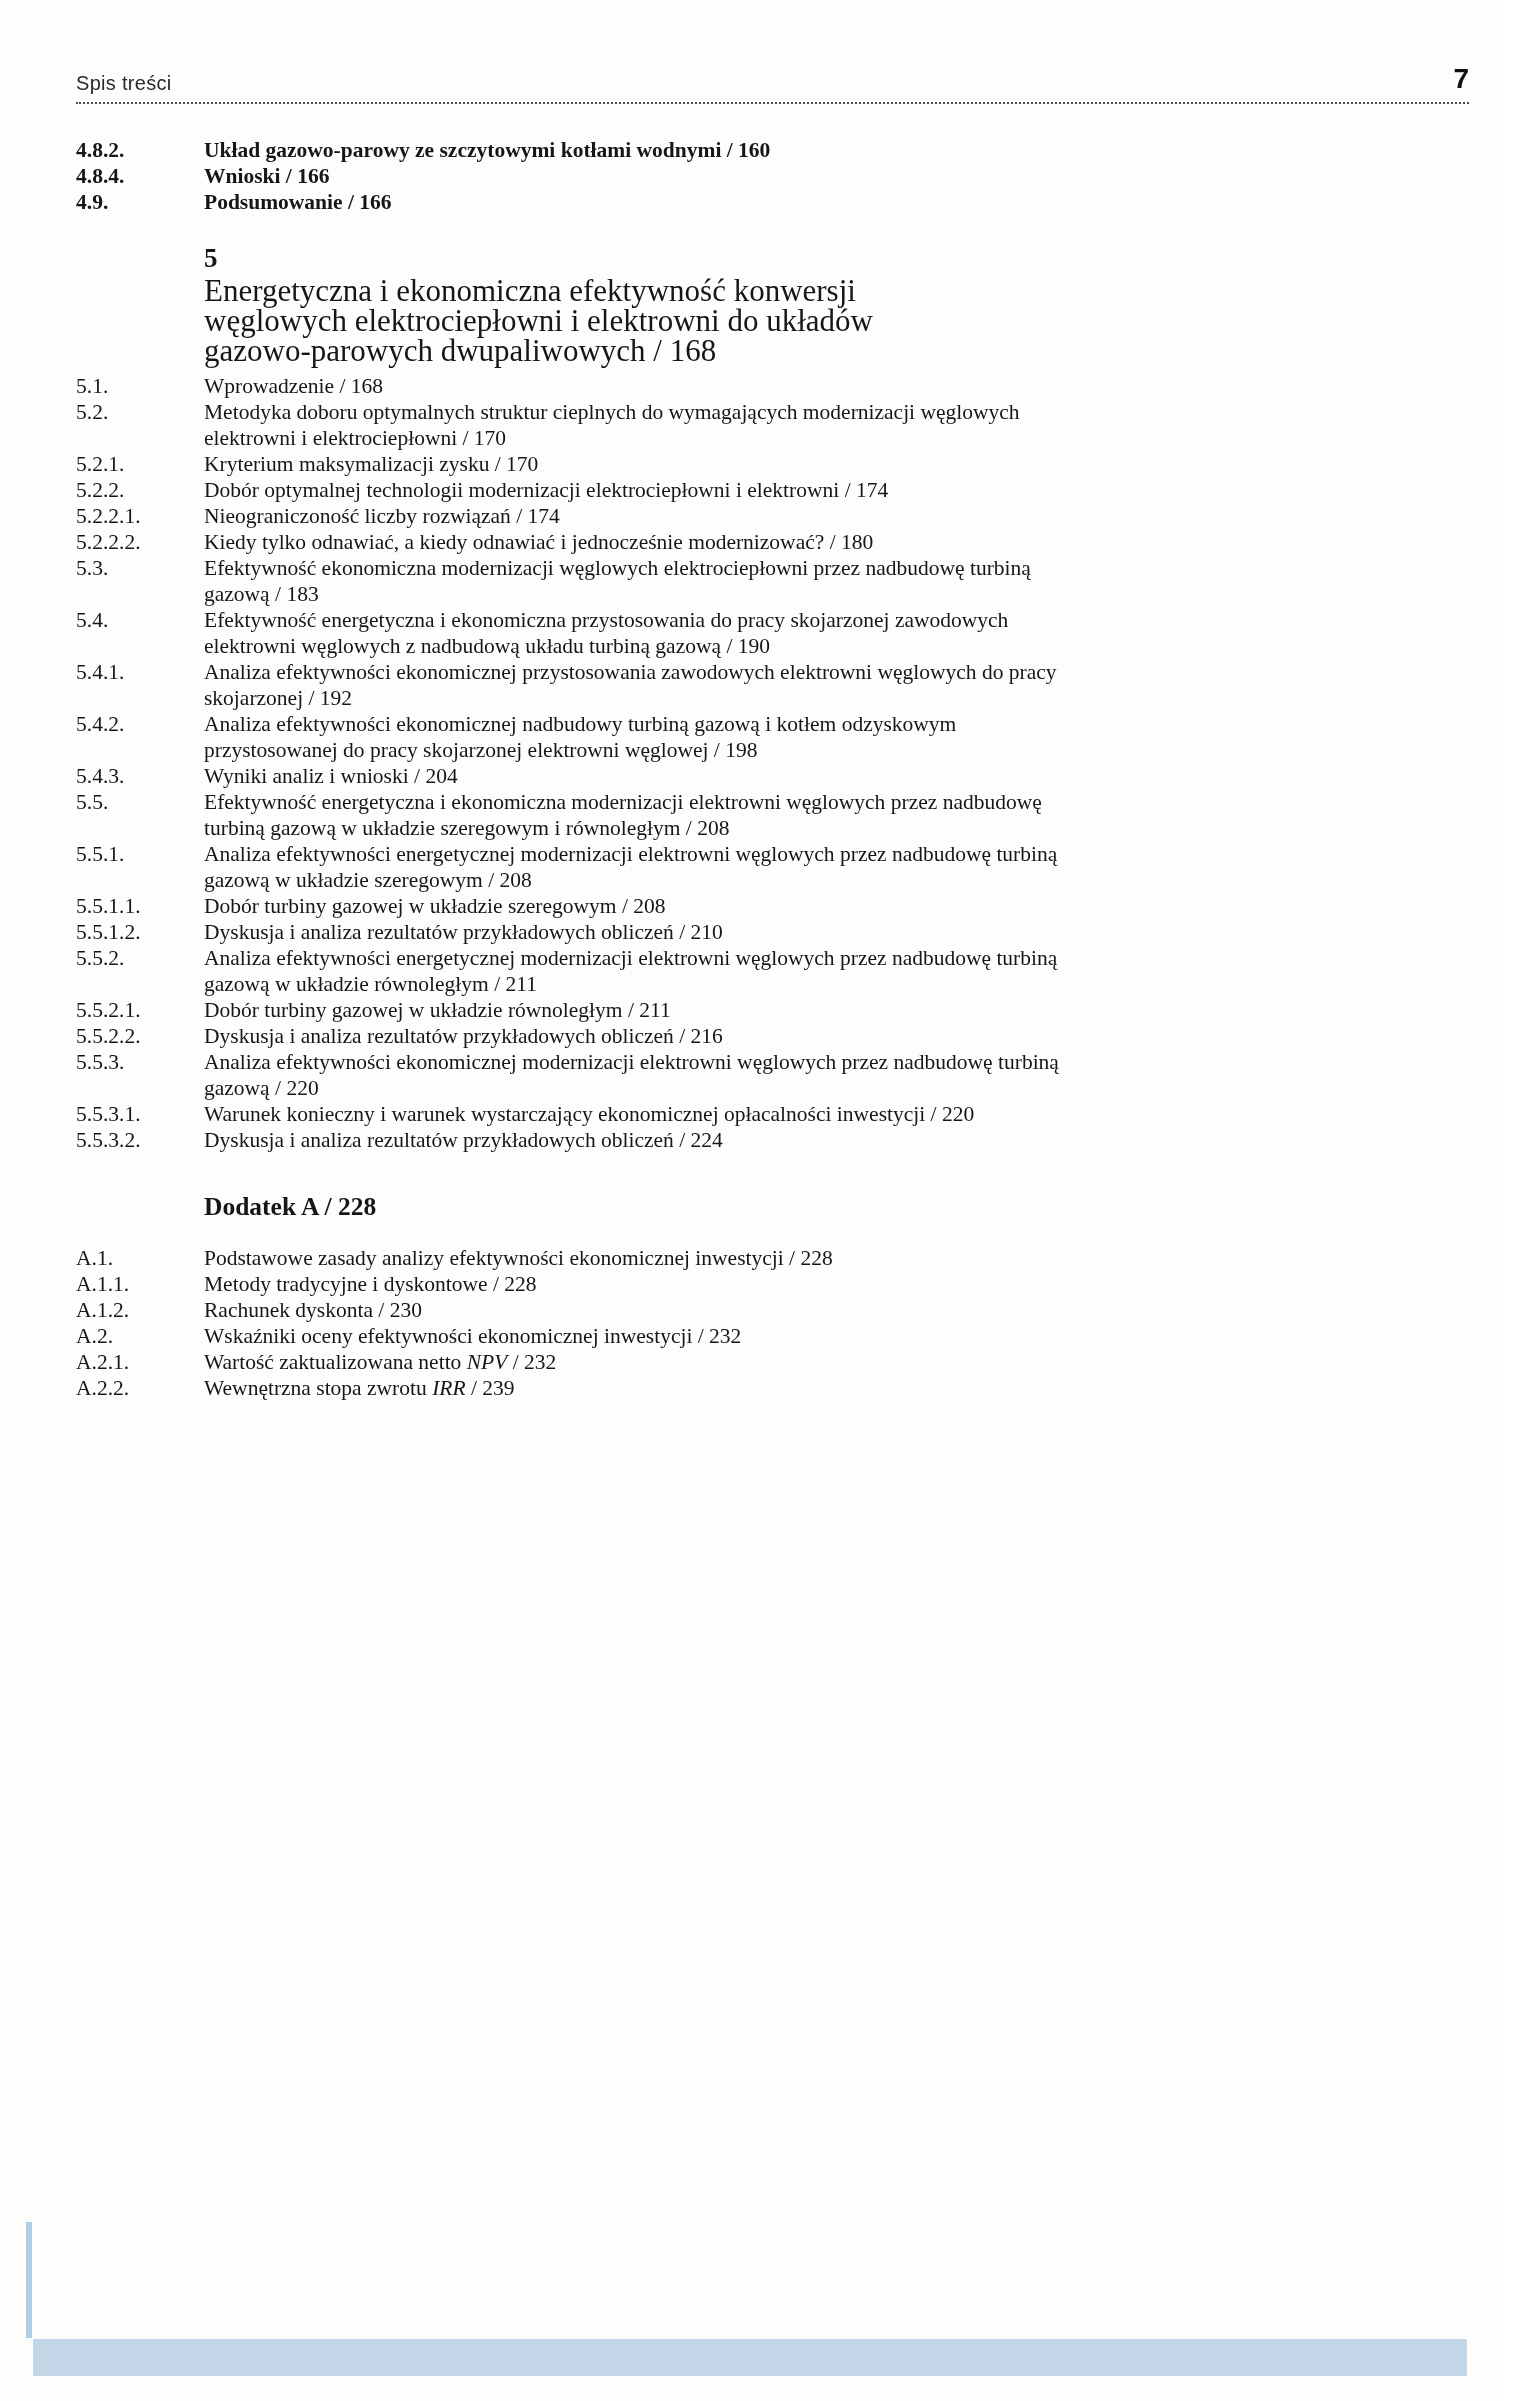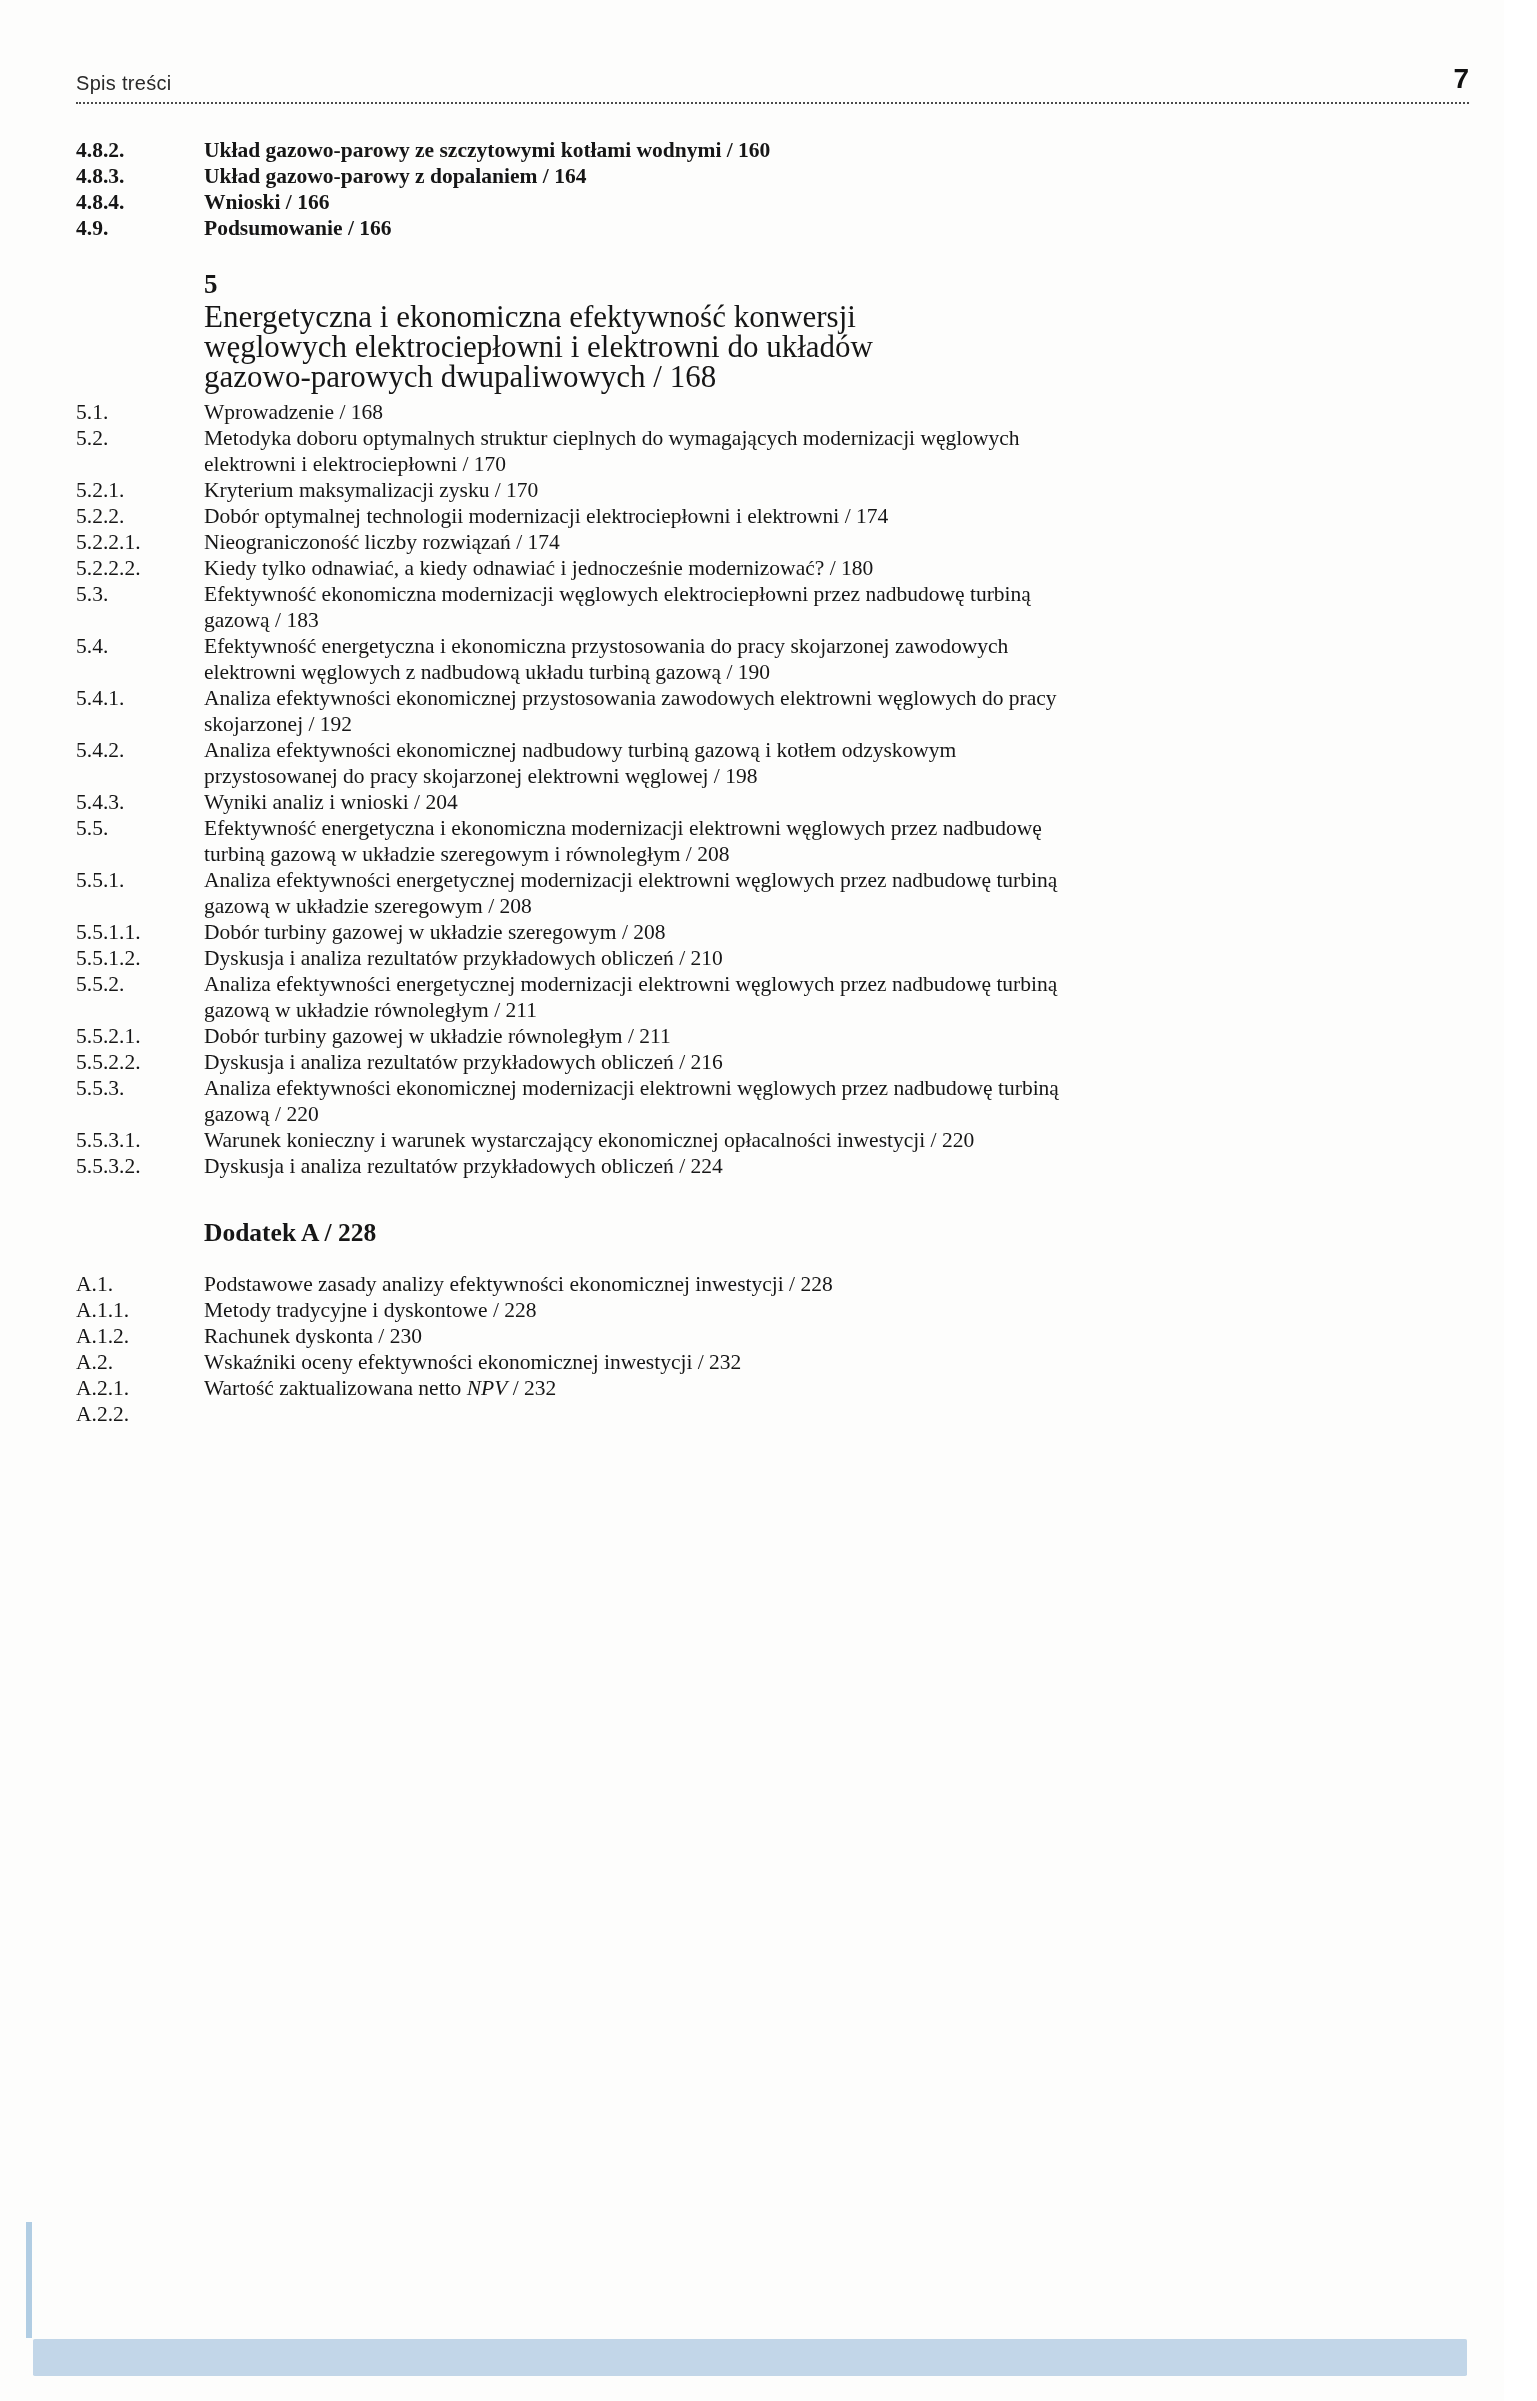--- a/index.html
+++ b/index.html
@@ -110,24 +110,20 @@
     <span class="header-pagenum">7</span>
   </div>
   <div class="dotted-rule"></div>
 
   <div class="toc-section">
   <div class="entry">
     <span class="entry-num">4.8.2.</span>
     <span class="entry-text"><span>Układ gazowo-parowy ze szczytowymi kotłami wodnymi / 160</span></span>
   </div>
 
-  <div class="entry">
-    <span class="entry-num">4.8.3.</span>
-    <span class="entry-text"><span>Układ gazowo-parowy z dopalaniem / 164</span></span>
-  </div>
 
   <div class="entry">
     <span class="entry-num">4.8.4.</span>
     <span class="entry-text"><span>Wnioski / 166</span></span>
   </div>
 
   <div class="entry">
     <span class="entry-num">4.9.</span>
     <span class="entry-text"><span>Podsumowanie / 166</span></span>
   </div>
@@ -268,20 +264,21 @@
     <span class="entry-text"><span>Wskaźniki oceny efektywności ekonomicznej inwestycji / 232</span></span>
   </div>
 
   <div class="entry">
     <span class="entry-num">A.2.1.</span>
     <span class="entry-text"><span>Wartość zaktualizowana netto </span><span class="italic">NPV</span><span> / 232</span></span>
   </div>
 
   <div class="entry">
     <span class="entry-num">A.2.2.</span>
+    <span class="entry-text"><span>Wewnętrzna stopa zwrotu </span><span class="italic">IRR</span><span> / 239</span></span>
   </div>
 </div>
 
   <div class="artifact-line-left"></div>
   <div class="artifact-bar-bottom"></div>
 
 </div>
 
 
 </body></html>

